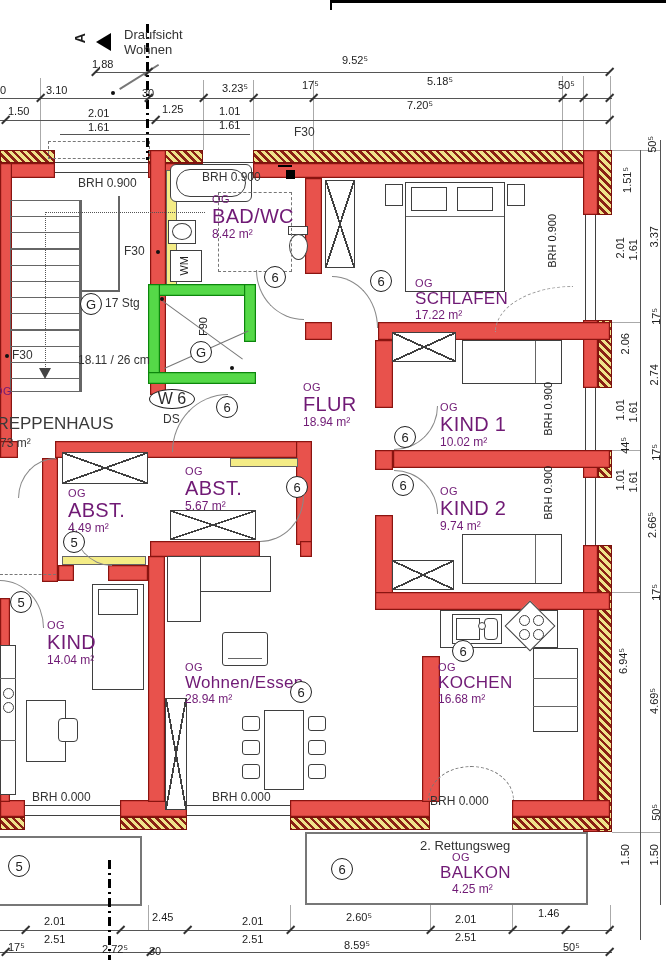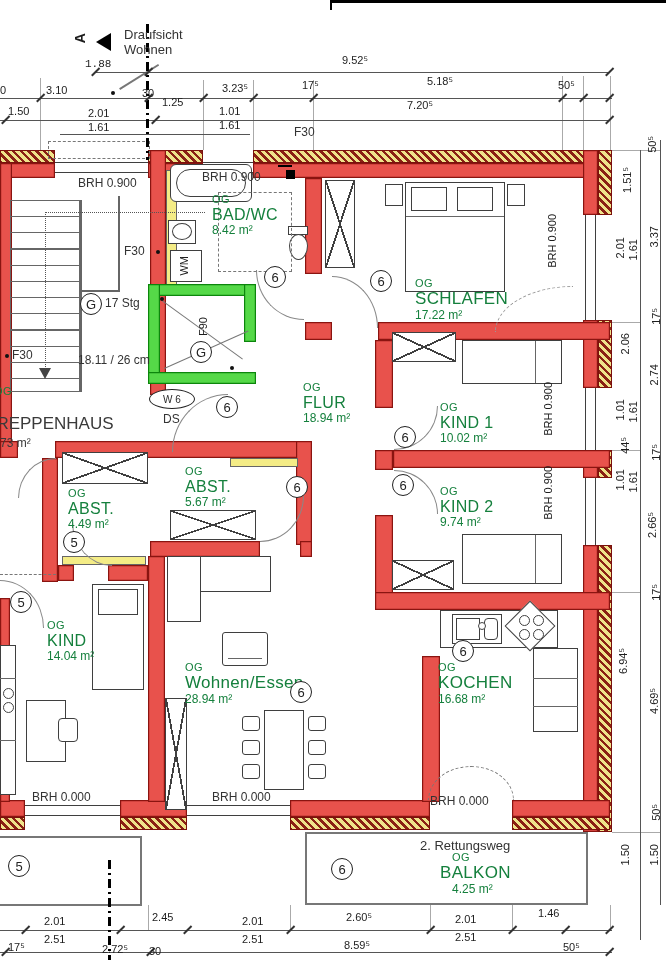--- a/index.html
+++ b/index.html
@@ -11,24 +11,24 @@
   .yel{position:absolute;background:#f4ec86;border:1px solid #666;box-sizing:border-box;}
   .furn{position:absolute;border:1.5px solid #3f3f3f;background:#fff;box-sizing:border-box;}
   .xbox{position:absolute;border:1.5px solid #3f3f3f;box-sizing:border-box;background:
     linear-gradient(to top right,transparent calc(50% - .9px),#3f3f3f calc(50% - .9px) calc(50% + .9px),transparent calc(50% + .9px)),
     linear-gradient(to bottom right,transparent calc(50% - .9px),#3f3f3f calc(50% - .9px) calc(50% + .9px),transparent calc(50% + .9px)),#fff;}
   .win-h{position:absolute;background:#fff;border-top:1.5px solid #3f3f3f;border-bottom:1.5px solid #3f3f3f;box-sizing:border-box;}
   .win-v{position:absolute;background:#fff;border-left:1.5px solid #3f3f3f;border-right:1.5px solid #3f3f3f;box-sizing:border-box;}
   .circ{position:absolute;width:22px;height:22px;border:1.6px solid #222;border-radius:50%;background:#fff;
         display:flex;align-items:center;justify-content:center;font-size:13px;color:#222;box-sizing:border-box;z-index:6;}
   .ell{position:absolute;width:46px;height:20px;border:1.6px solid #222;border-radius:50%;background:#fff;
-        display:flex;align-items:center;justify-content:center;font-size:10px;box-sizing:border-box;z-index:6;}
-  .room{position:absolute;color:#15803d;line-height:1.08;z-index:5;}
+        display:flex;align-items:center;justify-content:center;font-size:16px;box-sizing:border-box;z-index:6;}
+  .room{position:absolute;color:#701a75;line-height:1.08;z-index:5;}
   .room .og{display:block;font-size:11px;letter-spacing:.4px;}
-  .room .nm{display:block;font-size:16px;letter-spacing:.3px;}
+  .room .nm{display:block;font-size:20px;letter-spacing:.3px;}
   .room .ar{display:block;font-size:12px;margin-top:1px;}
   .big .nm{font-size:17px;}
   .dim{position:absolute;font-size:11px;color:#1d1d1d;white-space:nowrap;z-index:7;}
   .vtext{position:absolute;writing-mode:vertical-rl;transform:rotate(180deg);font-size:11px;color:#1d1d1d;white-space:nowrap;z-index:7;}
   .lbl{position:absolute;font-size:12px;color:#333;white-space:nowrap;z-index:6;}
   .line{position:absolute;background:#555;z-index:4;}
   .blk{position:absolute;background:#000;z-index:4;}
   .gline{position:absolute;background:#aaa;z-index:1;}
   .tk{position:absolute;width:11px;height:1.5px;background:#333;transform:rotate(-45deg);z-index:7;}
   .dotl{position:absolute;border-left:1.8px dotted #555;z-index:3;}
@@ -366,32 +366,32 @@
   <div class="circ" style="left:394px;top:426px;">6</div>
   <div class="circ" style="left:392px;top:474px;">6</div>
   <div class="circ" style="left:286px;top:476px;">6</div>
   <div class="circ" style="left:63px;top:531px;">5</div>
   <div class="circ" style="left:10px;top:591px;">5</div>
   <div class="circ" style="left:290px;top:681px;">6</div>
   <div class="circ" style="left:452px;top:640px;">6</div>
   <div class="circ" style="left:331px;top:858px;">6</div>
   <div class="circ" style="left:8px;top:855px;">5</div>
 
-  <div class="dim" style="left:85px;top:58px;font-family:Liberation Mono, monospace;">1.88</div>
+  <div class="dim" style="left:92px;top:58px;">1.88</div>
   <div class="dim" style="left:342px;top:54px;">9.52⁵</div>
   <div class="dim" style="left:0px;top:84px;">0</div>
   <div class="dim" style="left:46px;top:84px;">3.10</div>
   <div class="dim" style="left:142px;top:87px;">30</div>
   <div class="dim" style="left:222px;top:82px;">3.23⁵</div>
   <div class="dim" style="left:302px;top:79px;">17⁵</div>
   <div class="dim" style="left:427px;top:75px;">5.18⁵</div>
   <div class="dim" style="left:558px;top:79px;">50⁵</div>
   <div class="dim" style="left:8px;top:105px;">1.50</div>
   <div class="dim" style="left:88px;top:107px;">2.01</div>
-  <div class="dim" style="left:162px;top:96px;">1.25</div>
+  <div class="dim" style="left:162px;top:103px;">1.25</div>
   <div class="dim" style="left:219px;top:105px;">1.01</div>
   <div class="dim" style="left:407px;top:99px;">7.20⁵</div>
   <div class="dim" style="left:88px;top:121px;">1.61</div>
   <div class="dim" style="left:219px;top:119px;">1.61</div>
 
   <div class="dim" style="left:44px;top:915px;">2.01</div>
   <div class="dim" style="left:152px;top:911px;">2.45</div>
   <div class="dim" style="left:242px;top:915px;">2.01</div>
   <div class="dim" style="left:346px;top:911px;">2.60⁵</div>
   <div class="dim" style="left:455px;top:913px;">2.01</div>

